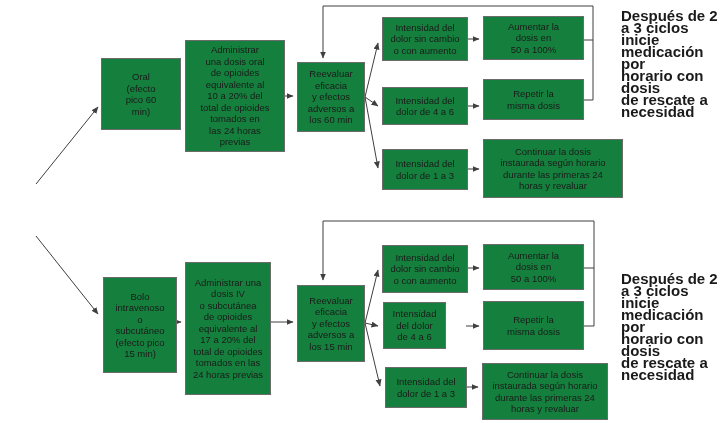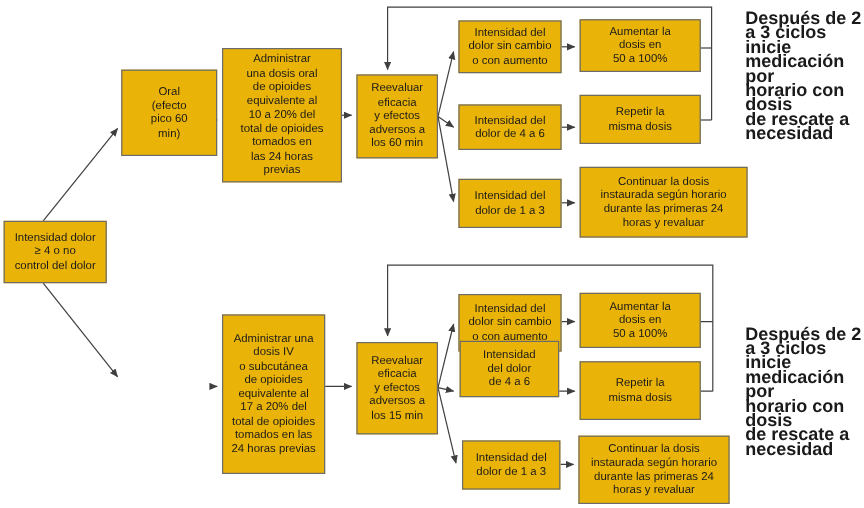--- a/index.html
+++ b/index.html
@@ -17,21 +17,21 @@
   }
   #wires {
     position: absolute;
     left: 0; top: 0;
     width: 720px; height: 423px;
   }
   .node {
     position: absolute;
     box-sizing: border-box;
     border: 1px solid #6b6b6b;
-    background: #eab308;
+    background: #15803d;
     display: flex;
     align-items: center;
     justify-content: center;
     text-align: center;
     white-space: pre-line;
     font-size: 9.5px;
     line-height: 11.5px;
     color: #1a1a1a;
     padding: 1px 2px;
   }
@@ -83,23 +83,20 @@
       <line x1="365" y1="323" x2="380" y2="386" marker-end="url(#arr)"></line>
       <line x1="468" y1="268" x2="479" y2="268" marker-end="url(#arr)"></line>
       <line x1="466" y1="326" x2="479" y2="326" marker-end="url(#arr)"></line>
       <line x1="467" y1="387" x2="478" y2="387" marker-end="url(#arr)"></line>
       <line x1="584" y1="268" x2="594" y2="268"></line>
       <line x1="584" y1="326" x2="594" y2="326"></line>
       <path d="M594,326 L594,221 L323,221 L323,280" marker-end="url(#arr)"></path>
     </g>
   </svg>
 
-  <div class="node" style="left:3px;top:184px;width:86px;height:52px">Intensidad dolor
-≥ 4 o no
-control del dolor</div>
 
   <div class="node" style="left:101px;top:58px;width:80px;height:72px">Oral
 (efecto
 pico 60
 min)</div>
 
   <div class="node" style="left:185px;top:40px;width:100px;height:112px">Administrar
 una dosis oral
 de opioides
 equivalente al
@@ -137,20 +134,26 @@
 durante las primeras 24
 horas y revaluar</div>
 
   <div class="note" style="left:621px;top:19px;width:98px;height:90px">Después de 2
 a 3 ciclos inicie
 medicación por
 horario con dosis
 de rescate a
 necesidad</div>
 
+  <div class="node" style="left:103px;top:277px;width:74px;height:96px">Bolo
+intravenoso
+o
+subcutáneo
+(efecto pico
+15 min)</div>
 
   <div class="node" style="left:185px;top:262px;width:86px;height:133px">Administrar una
 dosis IV
 o subcutánea
 de opioides
 equivalente al
 17 a 20% del
 total de opioides
 tomados en las
 24 horas previas</div>
@@ -162,21 +165,21 @@
 los 15 min</div>
 
   <div class="node" style="left:382px;top:245px;width:86px;height:48px">Intensidad del
 dolor sin cambio
 o con aumento</div>
 
   <div class="node" style="left:483px;top:244px;width:101px;height:46px">Aumentar la
 dosis en
 50 a 100%</div>
 
-  <div class="node" style="left:383px;top:284px;width:83px;height:47px">Intensidad
+  <div class="node" style="left:383px;top:302px;width:63px;height:47px">Intensidad
 del dolor
 de 4 a 6</div>
 
   <div class="node" style="left:483px;top:301px;width:101px;height:49px">Repetir la
 misma dosis</div>
 
   <div class="node" style="left:385px;top:367px;width:82px;height:41px">Intensidad del
 dolor de 1 a 3</div>
 
   <div class="node" style="left:482px;top:363px;width:126px;height:57px">Continuar la dosis

